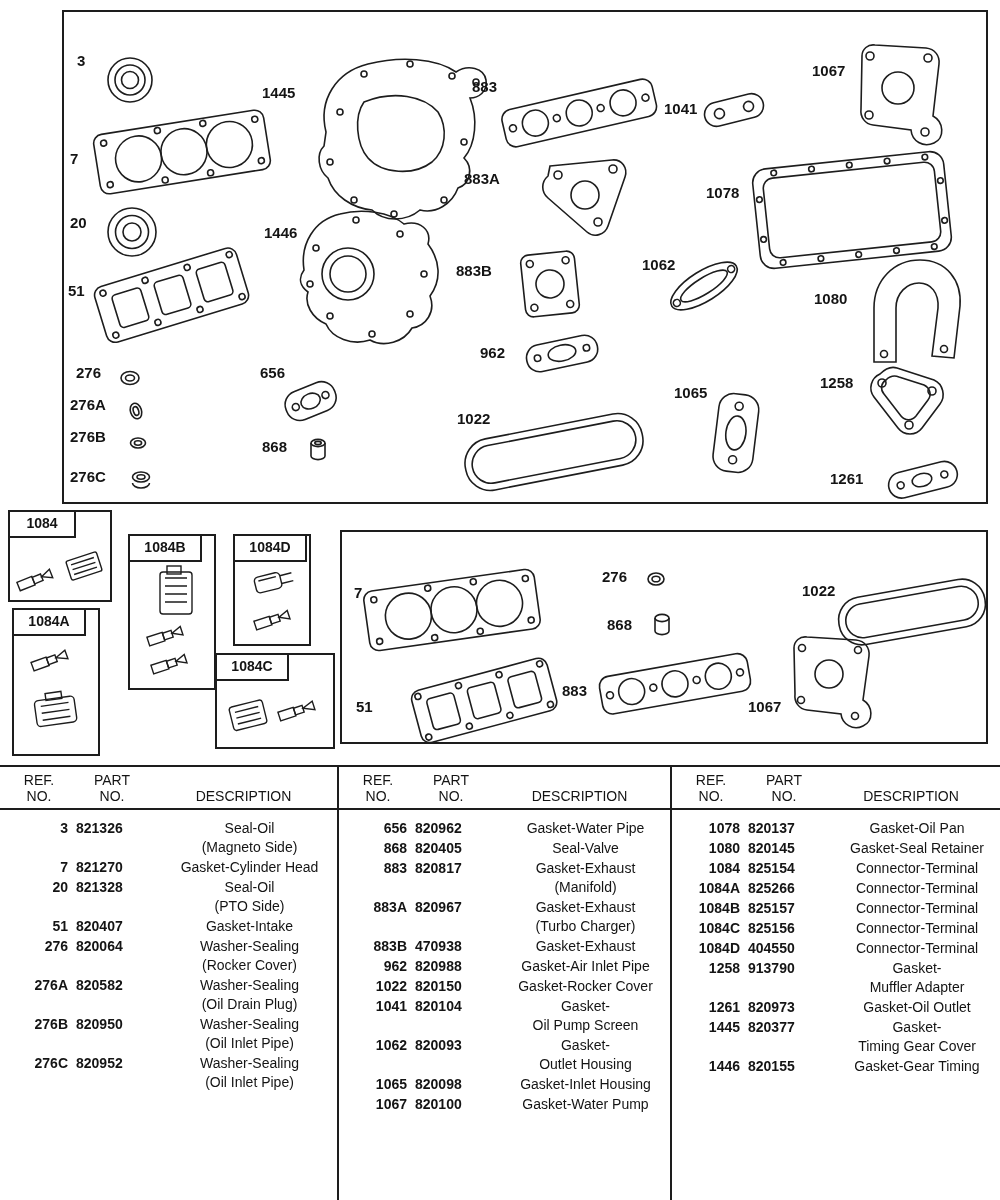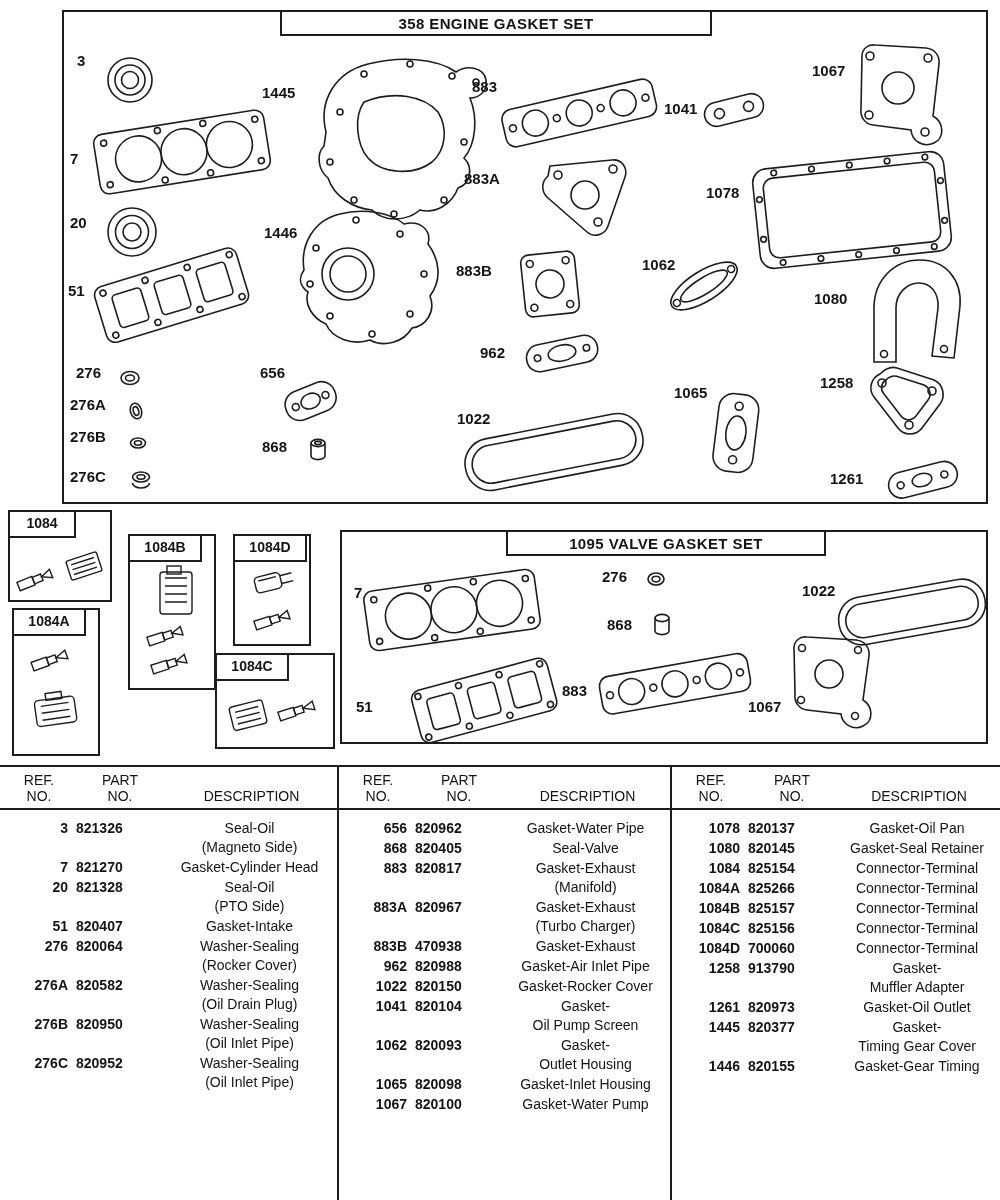--- a/index.html
+++ b/index.html
@@ -21,38 +21,37 @@
   .diagram * { stroke:#1d1d1d; fill:none; stroke-width:1.6; }
   .connart { position:absolute; overflow:visible; }
   .connart * { stroke:#1d1d1d; fill:none; stroke-width:1.4; }
 
   .table-wrap { position:absolute; left:0; top:765px; width:1000px; height:435px; border-top:2px solid #1d1d1d; display:flex; box-sizing:border-box; }
   .tcol { position:relative; height:100%; box-sizing:border-box; }
   .tcol1 { width:337px; }
   .tcol2 { width:333px; border-left:2px solid #1d1d1d; }
   .tcol3 { width:330px; border-left:2px solid #1d1d1d; }
   .thead {
-    display:grid; grid-template-columns:58px 88px 1fr; column-gap:8px;
+    display:grid; grid-template-columns:58px 88px 1fr; 
     padding:5px 6px 4px 10px; border-bottom:2px solid #1d1d1d; font-size:14px;
   }
   .thead .h { white-space:pre-line; text-align:center; }
   .thead .h.desc-h { align-self:end; }
   .trows { padding:9px 4px 0 10px; font-size:14px; line-height:19px; }
   .trow { display:grid; grid-template-columns:58px 82px 1fr; column-gap:8px; margin-bottom:1px; }
   .trow .ref  { font-weight:bold; text-align:right; }
   .trow .part { font-weight:bold; }
   .trow .desc { white-space:pre-line;text-align:center; }
 </style>
 </head>
 <body>
 
 <div class="page">
 
   <div class="box" style="left:62px; top:10px; width:926px; height:494px;">
-    <div class="title-box" style="left:216px; top:-2px; width:432px; height:26px;">358 ENGINE GASKET SET</div>
 
     <svg class="diagram" width="926" height="494" viewBox="0 0 926 494">
       <g>
         <circle cx="66" cy="68" r="22"></circle>
           <circle cx="66" cy="68" r="15"></circle>
           <circle cx="66" cy="68" r="8.5"></circle>
       </g>
       <g transform="rotate(-9 118 140)">
         <rect x="32" y="110" width="172" height="60" rx="9"></rect>
         <circle cx="74" cy="140" r="23"></circle>
@@ -343,21 +342,20 @@
         </g>
       <g transform="rotate(-18 74 28)">
           <rect x="58" y="22" width="16" height="9"></rect>
           <rect x="74" y="23" width="9" height="7"></rect>
           <path d="M83 26 l11 -4 v9 z"></path>
         </g>
     </svg>
   </div>
 
   <div class="box" style="left:340px; top:530px; width:648px; height:214px;">
-    <div class="title-box" style="left:164px; top:-2px; width:320px; height:26px;">1095 VALVE GASKET SET</div>
 
     <svg class="diagram" width="648" height="214" viewBox="0 0 648 214">
       <g transform="rotate(-8 110 78)">
         <rect x="24" y="48" width="172" height="60" rx="9"></rect>
         <circle cx="66" cy="78" r="23"></circle>
           <circle cx="112" cy="78" r="23"></circle>
           <circle cx="158" cy="78" r="23"></circle>
         <circle cx="34" cy="57" r="3"></circle>
           <circle cx="89" cy="53" r="3"></circle>
           <circle cx="135" cy="53" r="3"></circle>
@@ -587,21 +585,21 @@
             <div class="part">825157</div>
             <div class="desc">Connector-Terminal</div>
           </div>
           <div class="trow">
             <div class="ref">1084C</div>
             <div class="part">825156</div>
             <div class="desc">Connector-Terminal</div>
           </div>
           <div class="trow">
             <div class="ref">1084D</div>
-            <div class="part">700060</div>
+            <div class="part">404550</div>
             <div class="desc">Connector-Terminal</div>
           </div>
           <div class="trow">
             <div class="ref">1258</div>
             <div class="part">913790</div>
             <div class="desc">Gasket-
 Muffler Adapter</div>
           </div>
           <div class="trow">
             <div class="ref">1261</div>

